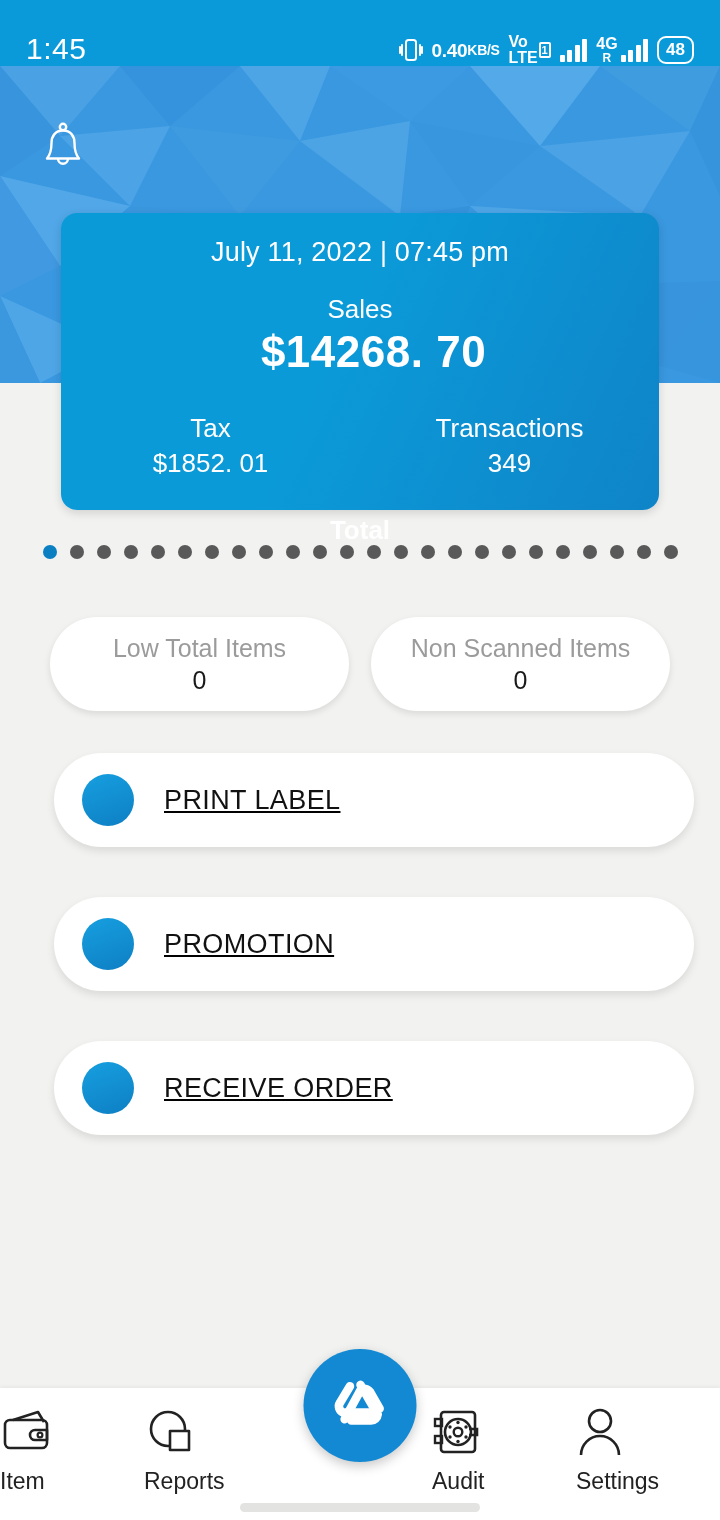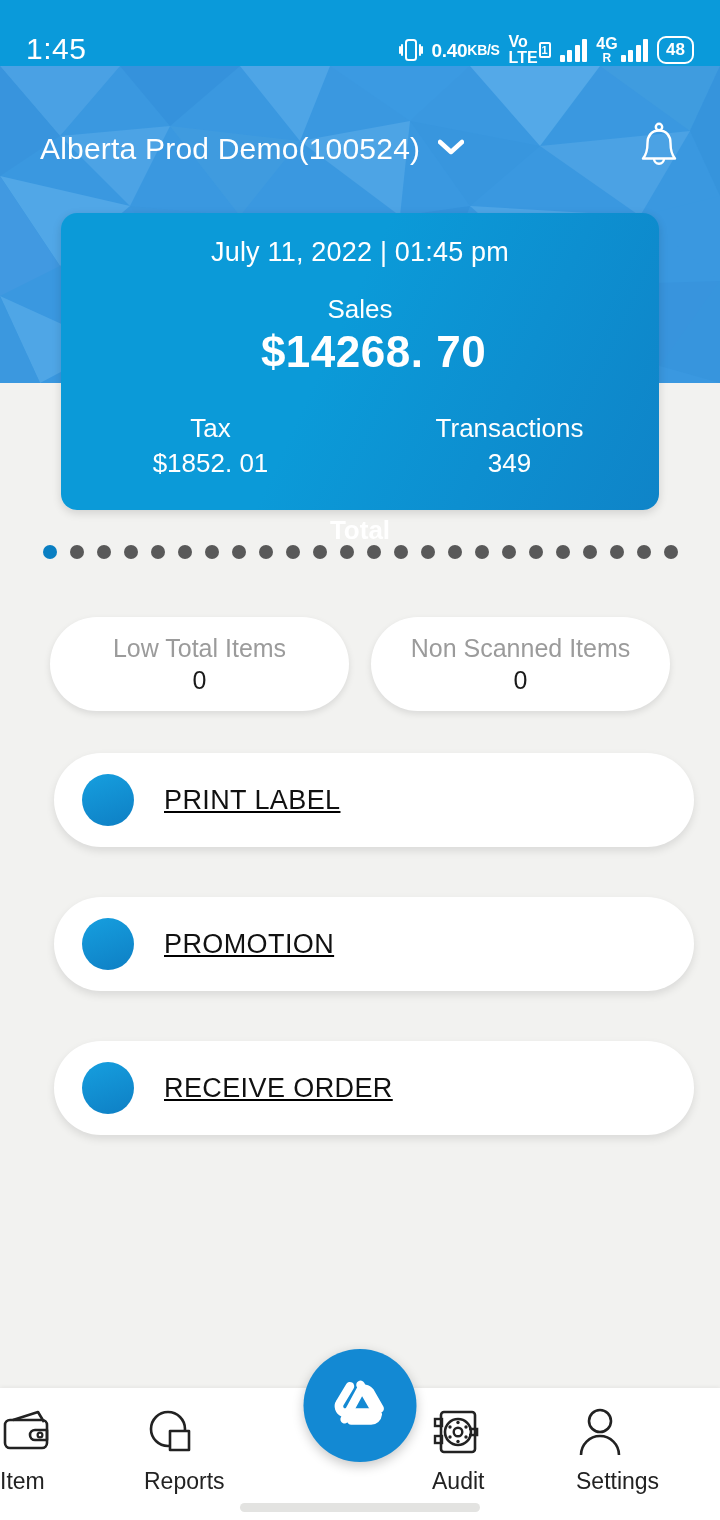--- a/index.html
+++ b/index.html
@@ -224,40 +224,32 @@
         <polygon points="110,280 250,300 160,317" fill="#3a97de"></polygon>
         <polygon points="250,300 390,310 300,317" fill="#48a1e3"></polygon>
         <polygon points="390,310 500,300 430,317" fill="#3e9ae0"></polygon>
         <polygon points="500,300 660,300 580,317" fill="#4ba3e5"></polygon>
         <polygon points="660,300 720,215 720,317" fill="#3795dd"></polygon>
         <polygon points="0,230 40,317 0,317" fill="#3b98df"></polygon>
       </g>
     </svg>
 
     <div class="header-bar">
-      <div class="store-sel">
-        <span class="store-name">Alberta Prod Demo(100524)</span>
-        <span>
-          <svg class="chev" viewBox="0 0 26 16">
-            <path d="M2 3 L13 13 L24 3" fill="none" stroke="#fff" stroke-width="4.5" stroke-linecap="round" stroke-linejoin="round"></path>
-          </svg>
-        </span>
-      </div>
       <div>
         <svg class="bell" viewBox="0 0 46 52">
           <circle cx="23" cy="6" r="3.2" fill="none" stroke="#fff" stroke-width="2.4"></circle>
           <path d="M23 9.5c-7.5 0-11.5 5.5-11.5 12.5 0 8-1.5 12-4.5 15.5h32c-3-3.5-4.5-7.5-4.5-15.5 0-7-4-12.5-11.5-12.5z" fill="none" stroke="#fff" stroke-width="2.4" stroke-linejoin="round"></path>
           <path d="M18 37.5c0 3 2.2 5.2 5 5.2s5-2.2 5-5.2" fill="none" stroke="#fff" stroke-width="2.4"></path>
         </svg>
       </div>
     </div>
   </div>
 
   <div class="sales-card">
-    <div class="sc-date">July 11,  2022 | 01:45 pm</div>
+    <div class="sc-date">July 11,  2022 | 07:45 pm</div>
     <div class="sc-sales-label">Sales</div>
     <div class="sc-sales-val">$14268. 70</div>
     <div class="sc-row">
       <div class="sc-col">
         <div class="lbl">Tax</div>
         <div class="val">$1852. 01</div>
       </div>
       <div class="sc-col">
         <div class="lbl">Transactions</div>
         <div class="val">349</div>

